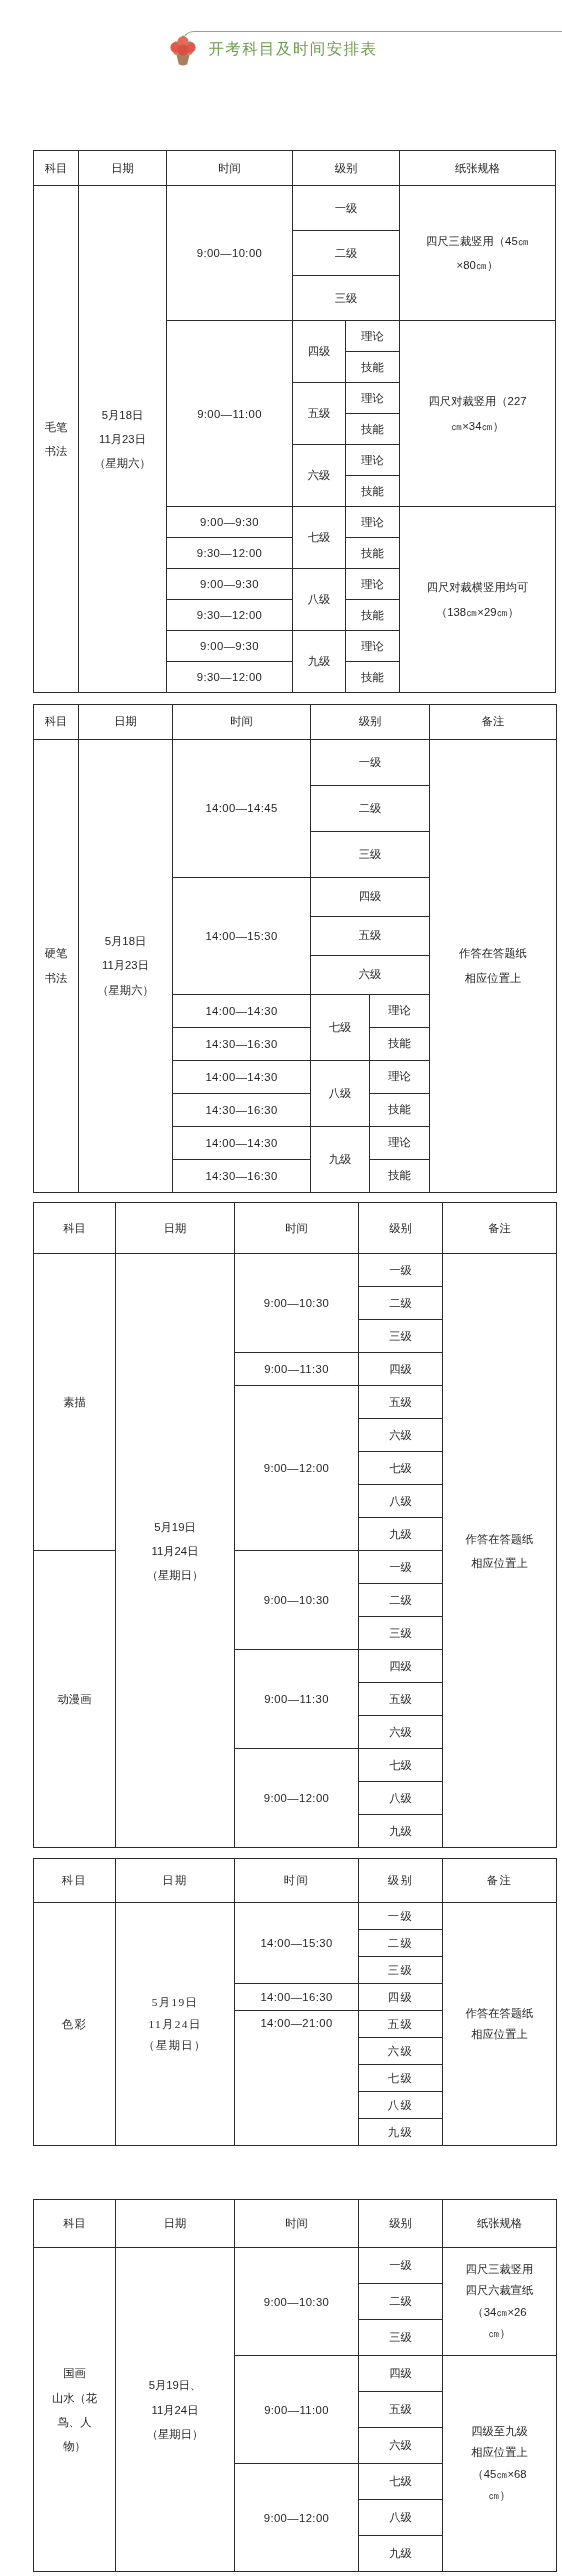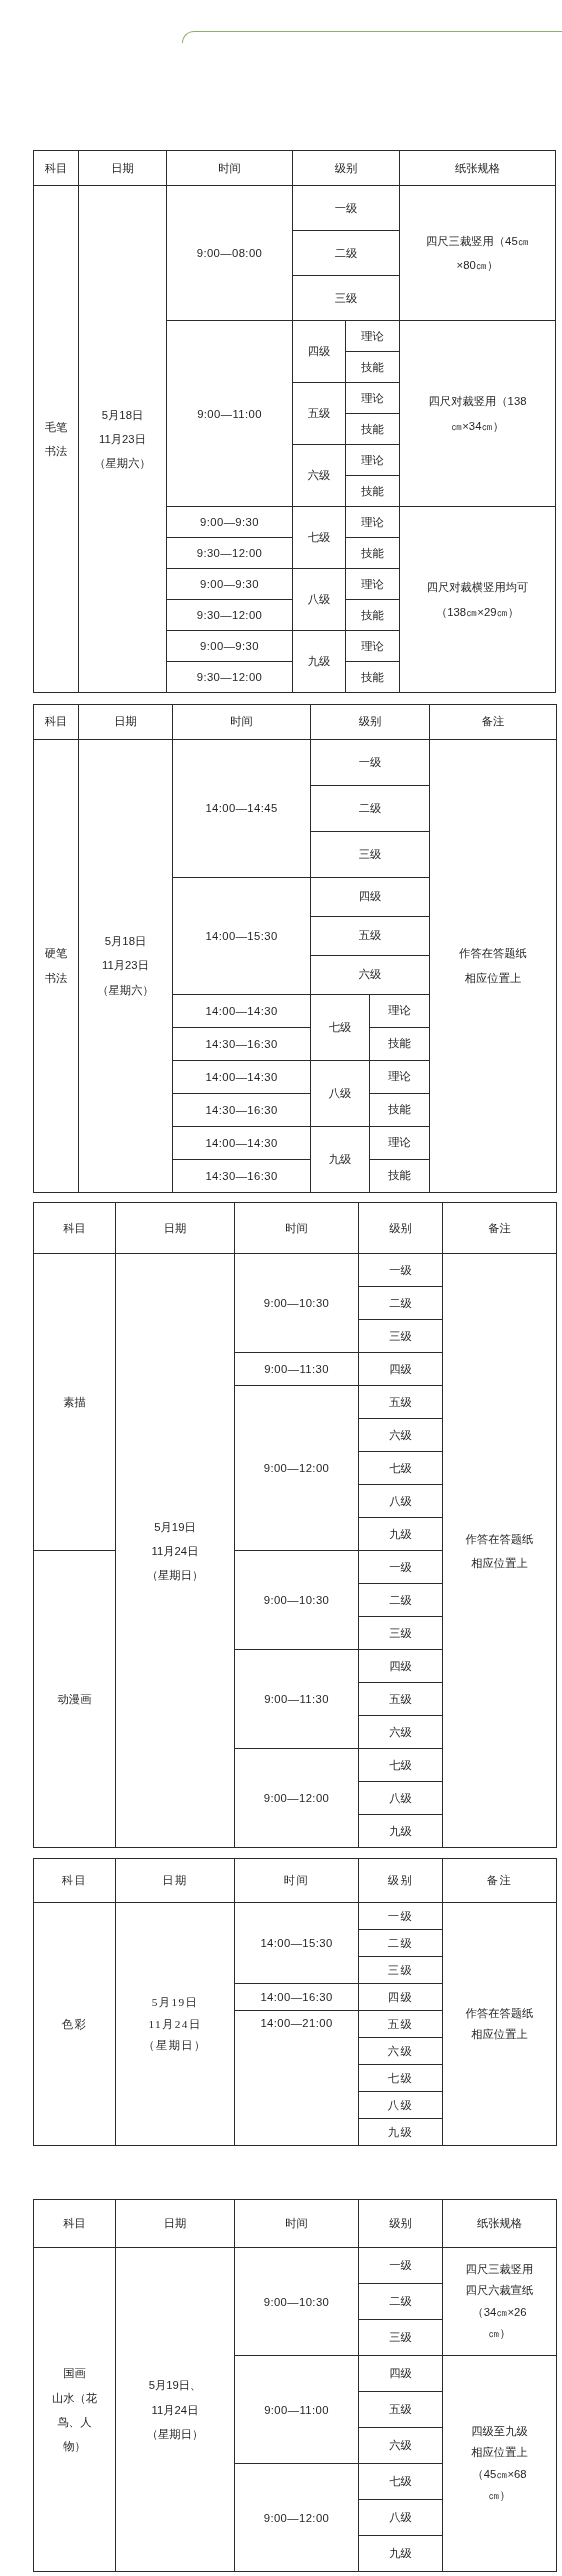--- a/index.html
+++ b/index.html
@@ -60,20 +60,37 @@
   
   .t5{margin-top:53px;margin-bottom:32px;}
   .t5 tr{height:36px;}
   .t5 tr.head{height:48px;}
 </style>
 </head>
 <body>
 
 <div class="page-header">
   <div class="title-rule"></div>
+  <div class="title-row">
+    <span class="title-icon">
+      <svg viewBox="0 0 48 50" width="34" height="35">
+        <path d="M14 30 L34 30 L30 46 Q24 50 18 46 Z" fill="#a97e5f"></path>
+        <ellipse cx="24" cy="30" rx="14" ry="4" fill="#b98d6b"></ellipse>
+        <circle cx="14" cy="22" r="8" fill="#e2574c"></circle>
+        <circle cx="34" cy="22" r="8" fill="#e2574c"></circle>
+        <circle cx="24" cy="14" r="8" fill="#e8695c"></circle>
+        <circle cx="24" cy="26" r="8" fill="#d94f44"></circle>
+        <path d="M22 8 l2 -4 l2 4 z" fill="#7ba05b"></path>
+        <path d="M12 16 l2 -4 l2 4 z" fill="#7ba05b"></path>
+        <path d="M32 16 l2 -4 l2 4 z" fill="#7ba05b"></path>
+        <path d="M22 20 l2 -4 l2 4 z" fill="#6c9350"></path>
+      </svg>
+    </span>
+    <h1 class="page-title">开考科目及时间安排表</h1>
+  </div>
 </div>
 
 <table class="sched t1">
   <colgroup>
       <col style="width:45px">
       <col style="width:88px">
       <col style="width:126px">
       <col style="width:53px">
       <col style="width:54px">
       <col style="width:156px">
@@ -89,39 +106,39 @@
   <tr class="tall">
     <td rowspan="15" class="ml">
       <div>毛笔</div>
       <div>书法</div>
     </td>
     <td rowspan="15" class="ml">
       <div>5月18日</div>
       <div>11月23日</div>
       <div>（星期六）</div>
     </td>
-    <td rowspan="3" class="time">9:00—08:00</td>
+    <td rowspan="3" class="time">9:00—10:00</td>
     <td colspan="2">一级</td>
     <td rowspan="3" class="ml">
       <div>四尺三裁竖用（45㎝</div>
       <div>×80㎝）</div>
     </td>
   </tr>
   <tr class="tall">
         <td colspan="2">二级</td>
       </tr>
   <tr class="tall">
         <td colspan="2">三级</td>
       </tr>
   <tr>
     <td rowspan="6" class="time">9:00—11:00</td>
     <td rowspan="2">四级</td>
     <td>理论</td>
     <td rowspan="6" class="ml">
-      <div>四尺对裁竖用（138</div>
+      <div>四尺对裁竖用（227</div>
       <div>㎝×34㎝）</div>
     </td>
   </tr>
   <tr>
         <td>技能</td>
       </tr>
   <tr>
     <td rowspan="2">五级</td>
     <td>理论</td>
   </tr>

